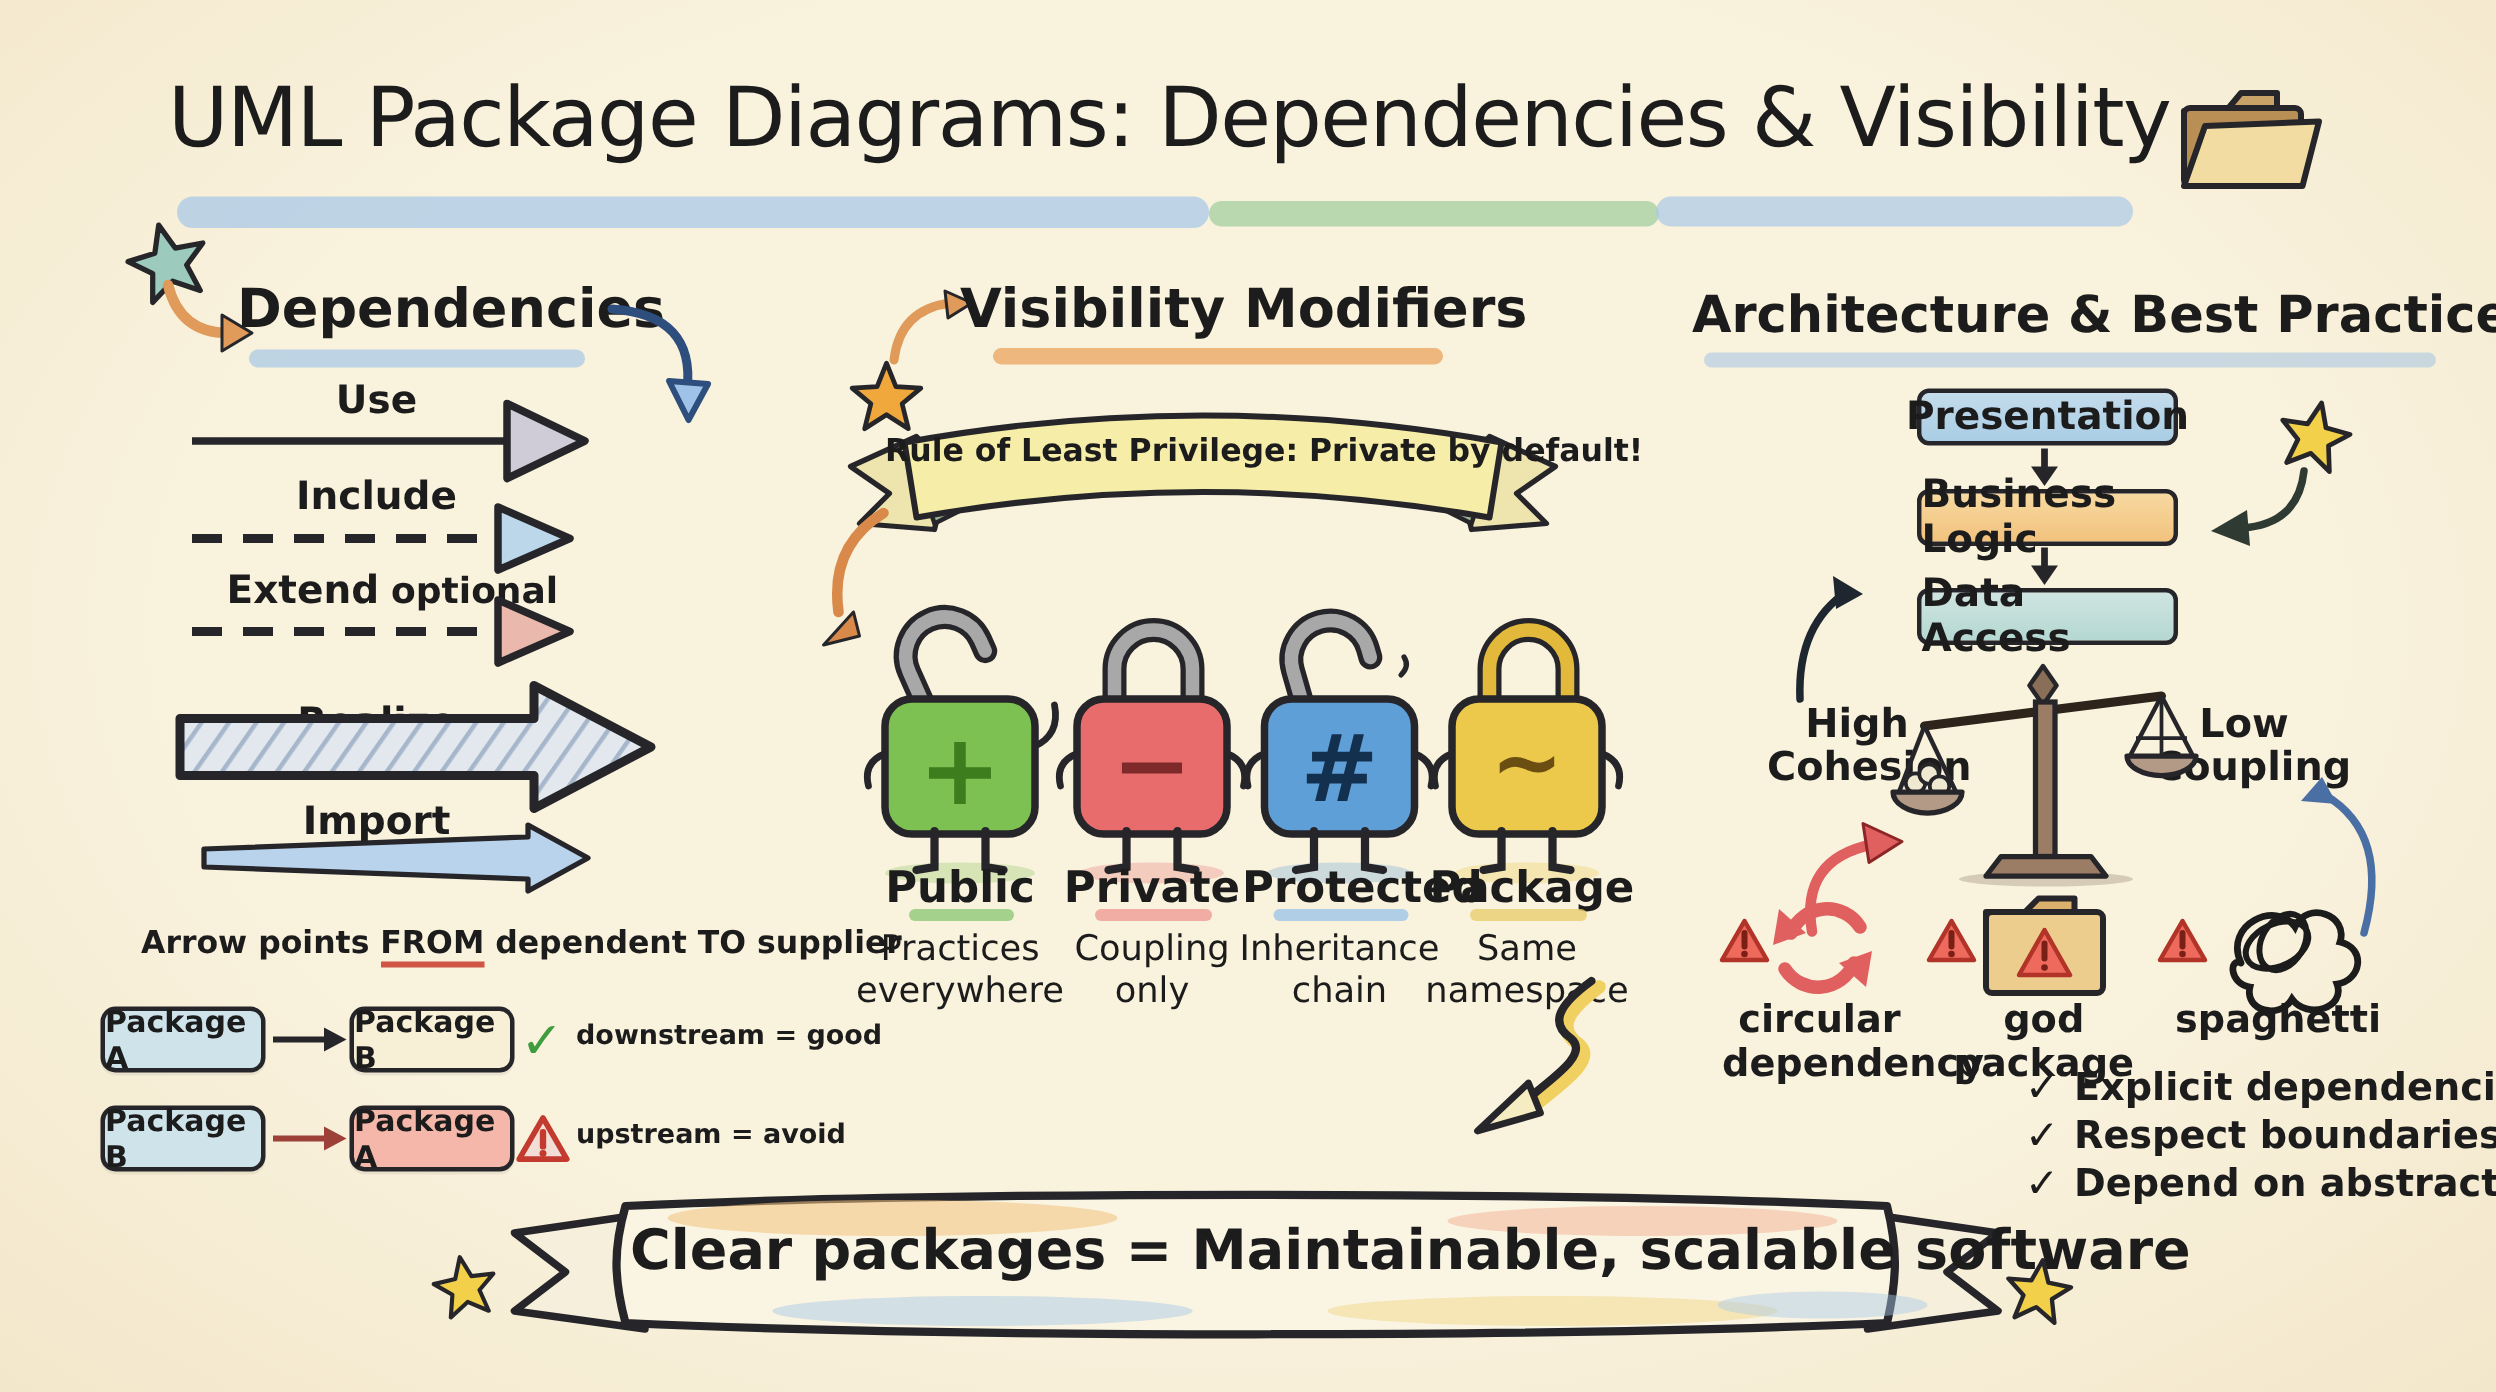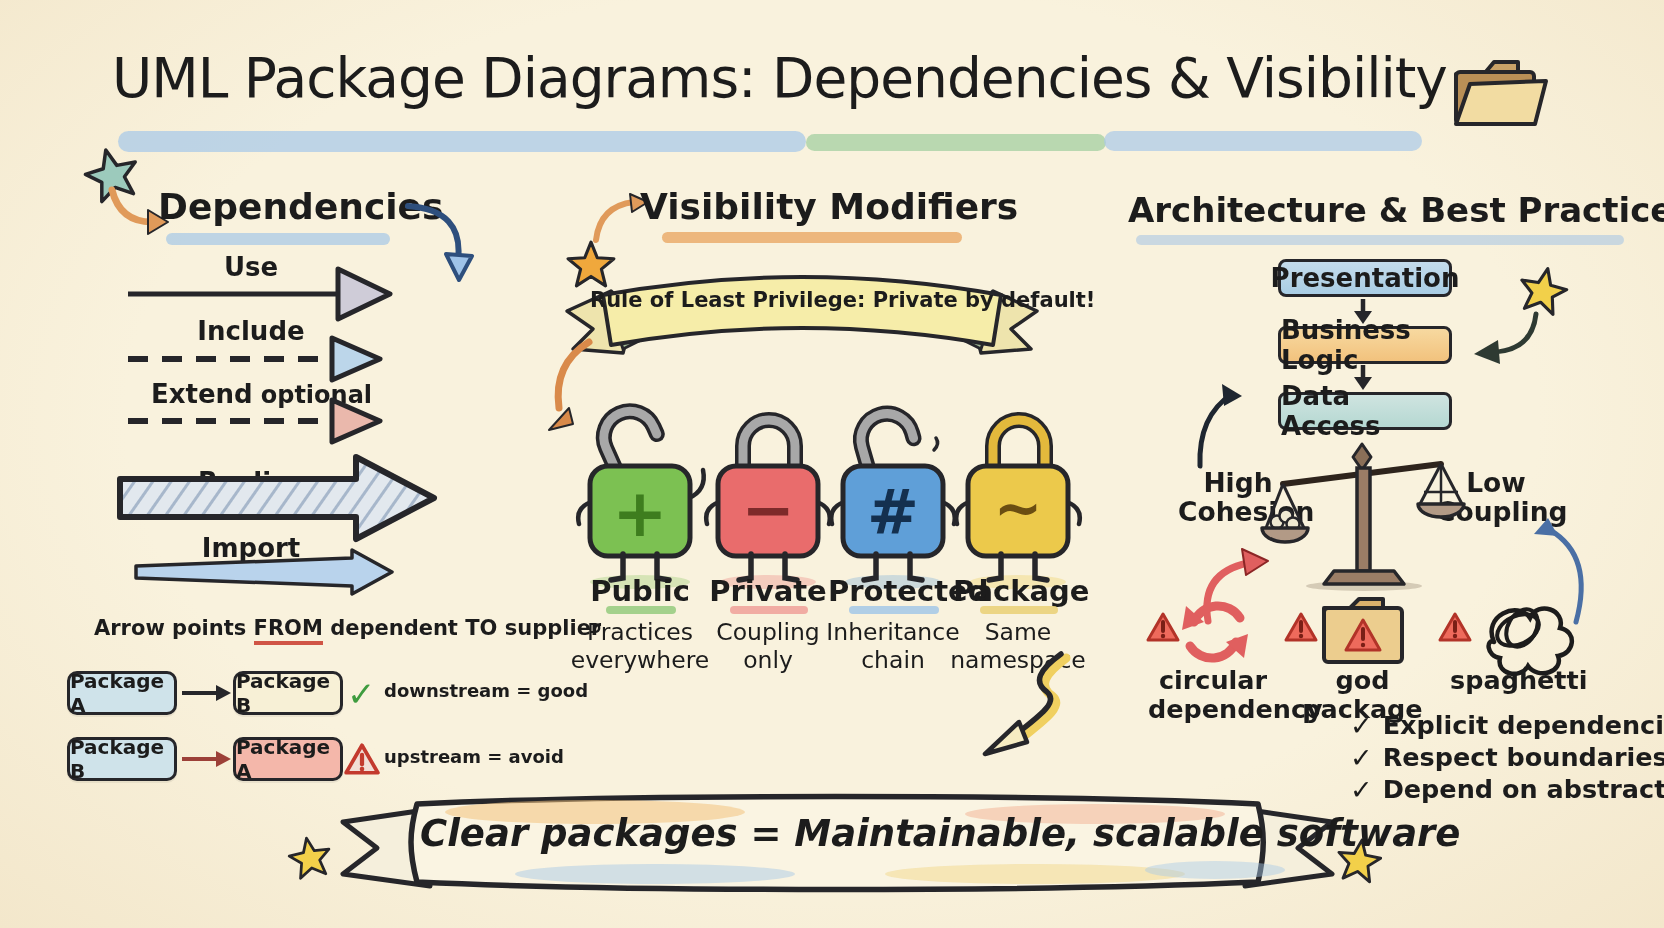--- a/index.html
+++ b/index.html
@@ -25,21 +25,21 @@
   .ribbon-text{font-size:21px;font-weight:600;text-align:center;white-space:nowrap;}
   .lock-name{font-size:29px;font-weight:600;text-align:center;}
   .lock-bar{height:8px;border-radius:6px;opacity:.8;}
   .lock-desc{font-size:23.5px;font-weight:500;text-align:center;line-height:1.2;}
   .layerbox{border:3px solid #26262a;border-radius:8px;font-size:26px;font-weight:600;
     display:flex;align-items:center;justify-content:center;height:38px;width:174px;}
   .bal-label{font-size:26.5px;font-weight:600;text-align:center;line-height:1.1;}
   .anti-label{font-size:25.5px;font-weight:600;text-align:center;line-height:1.15;}
   .chkrow{display:flex;align-items:flex-start;gap:10px;height:31px;font-size:25.5px;font-weight:600;white-space:nowrap;}
   .chkrow .g{color:#1c1c1c;font-size:27px;}
-  .banner-text{font-size:37px;font-weight:600;text-align:right;white-space:nowrap;font-style:italic;}
+  .banner-text{font-size:37px;font-weight:600;text-align:right;white-space:nowrap;}
   svg{display:block;overflow:visible;}
   text.locksym{font-family:"DejaVu Sans",sans-serif;font-weight:700;text-anchor:middle;}
 </style>
 </head>
 <body>
 
 <div class="canvas">
 
   <div class="abs title" style="left:112px;top:46px;width:1330px;">UML Package Diagrams: Dependencies &amp; Visibility</div>
   <div class="abs hl" style="left:118px;top:131px;width:688px;height:21px;background:#aac9e8;opacity:.75;"></div>

